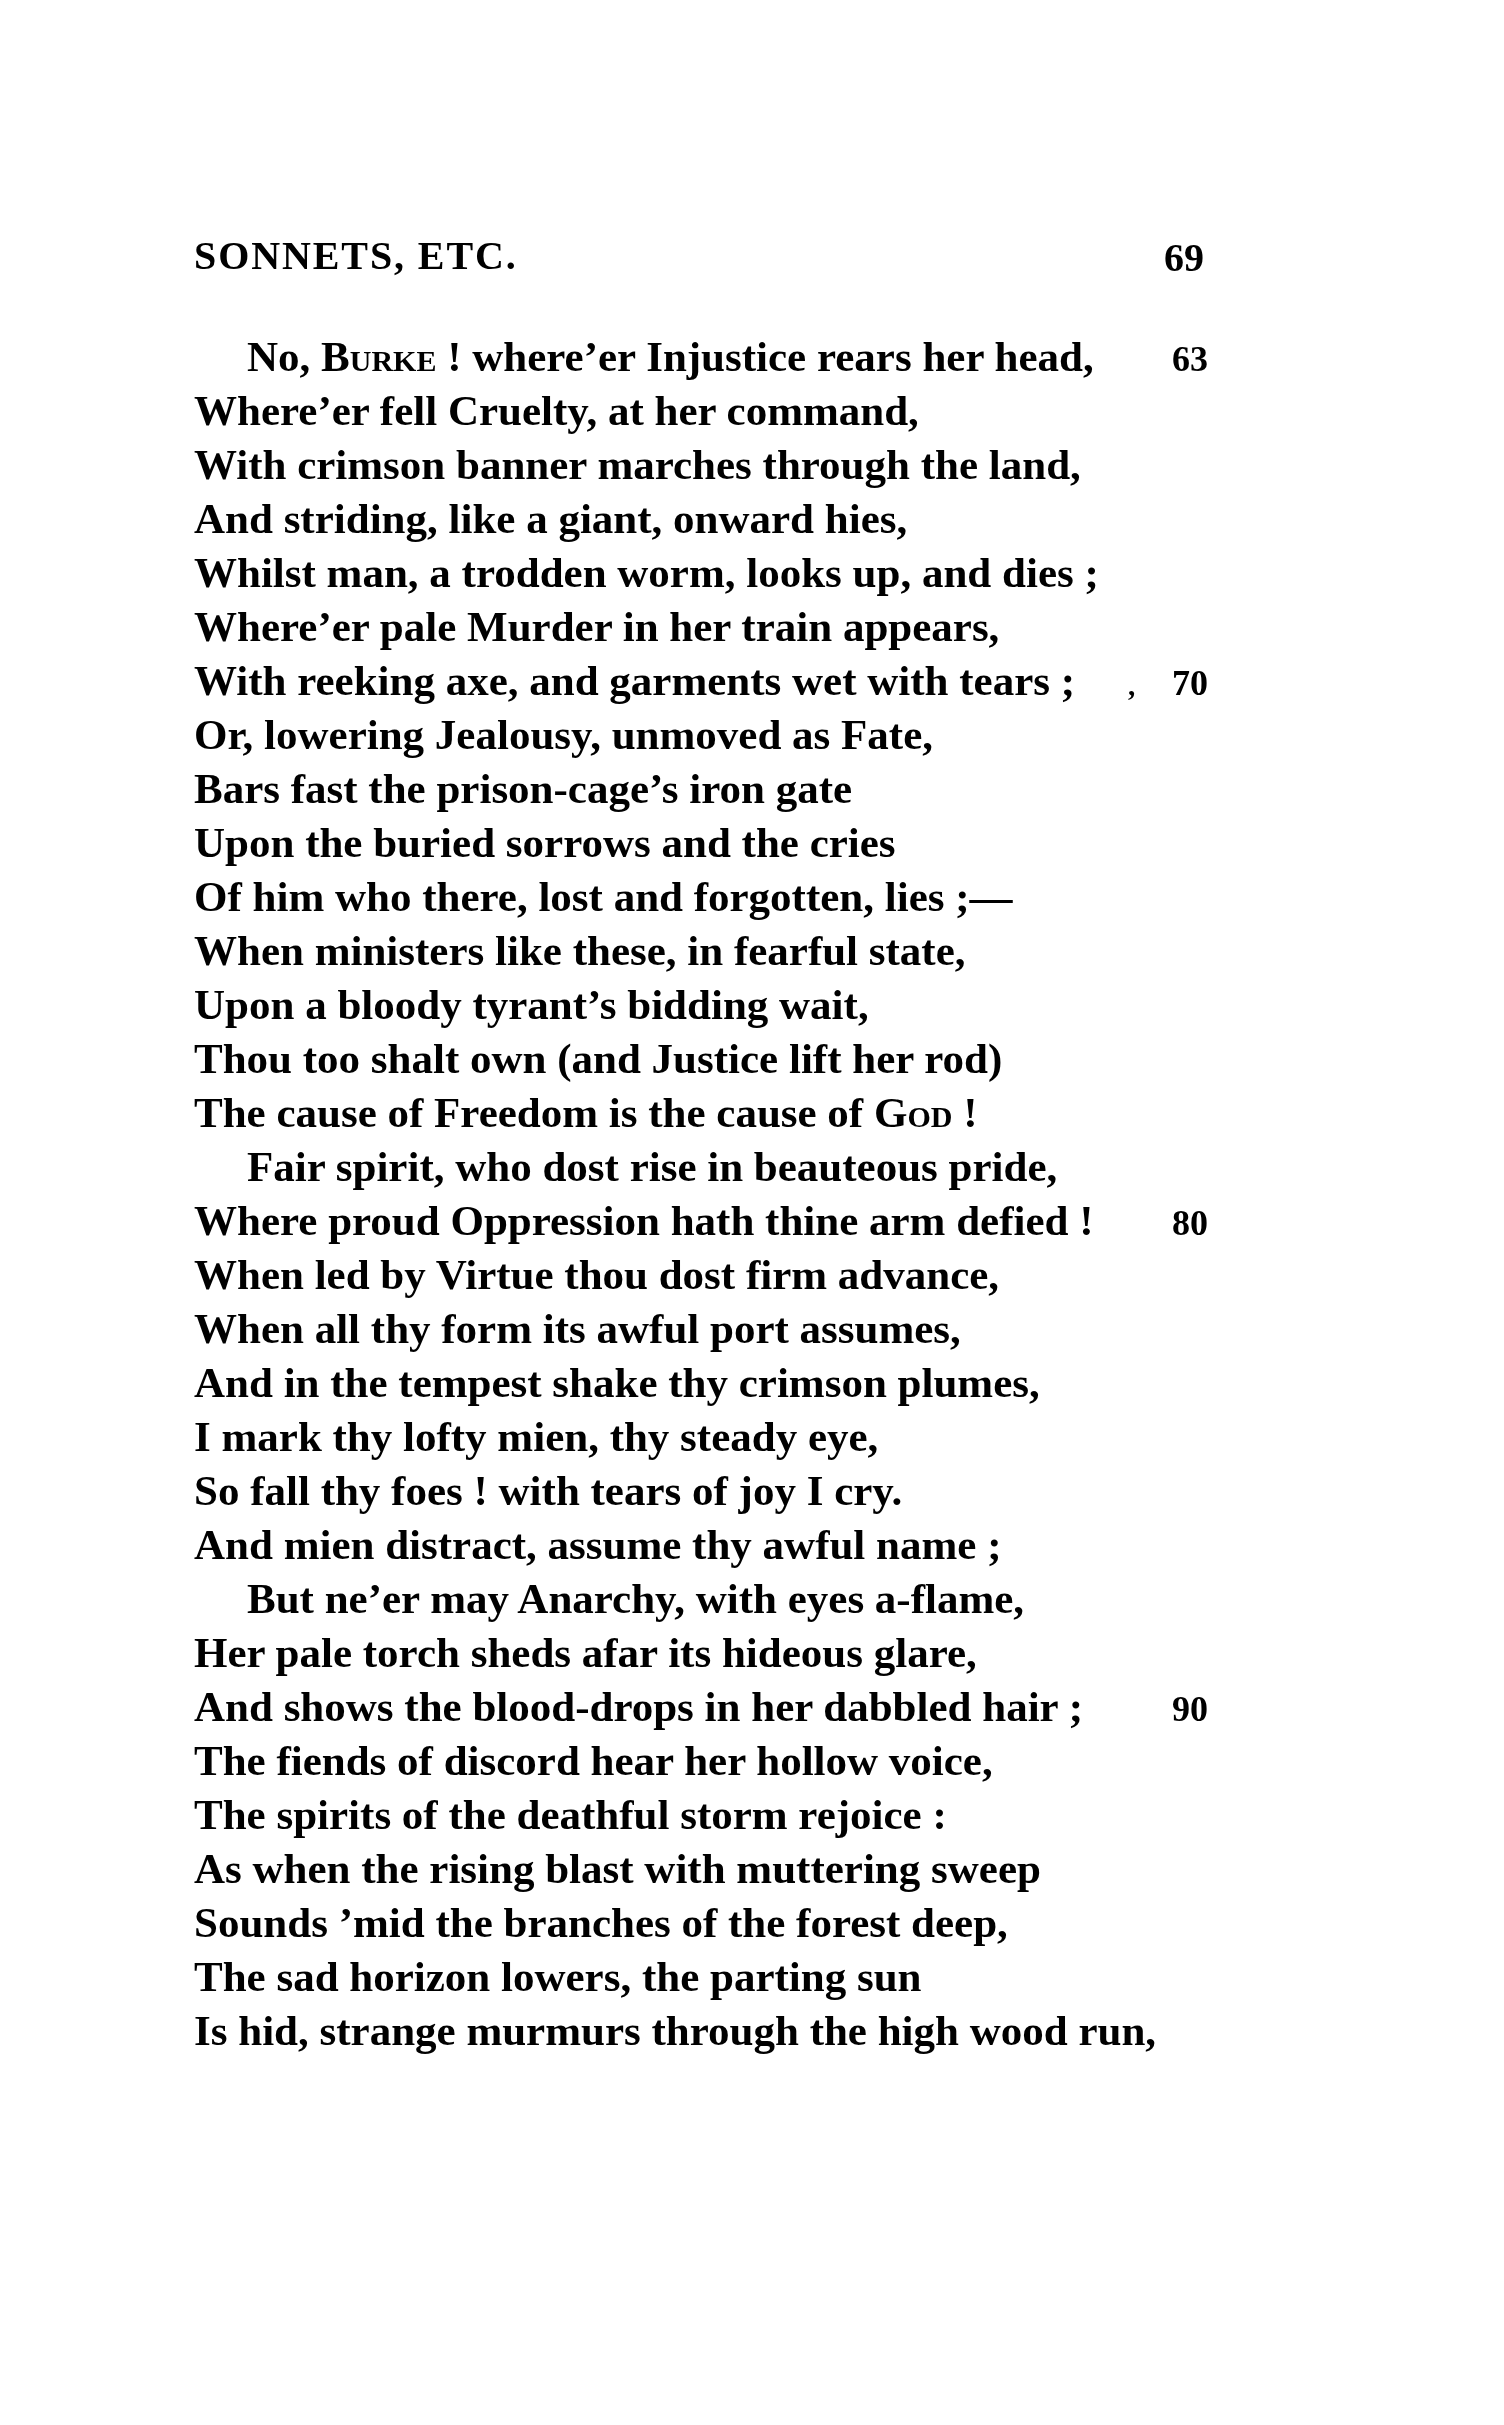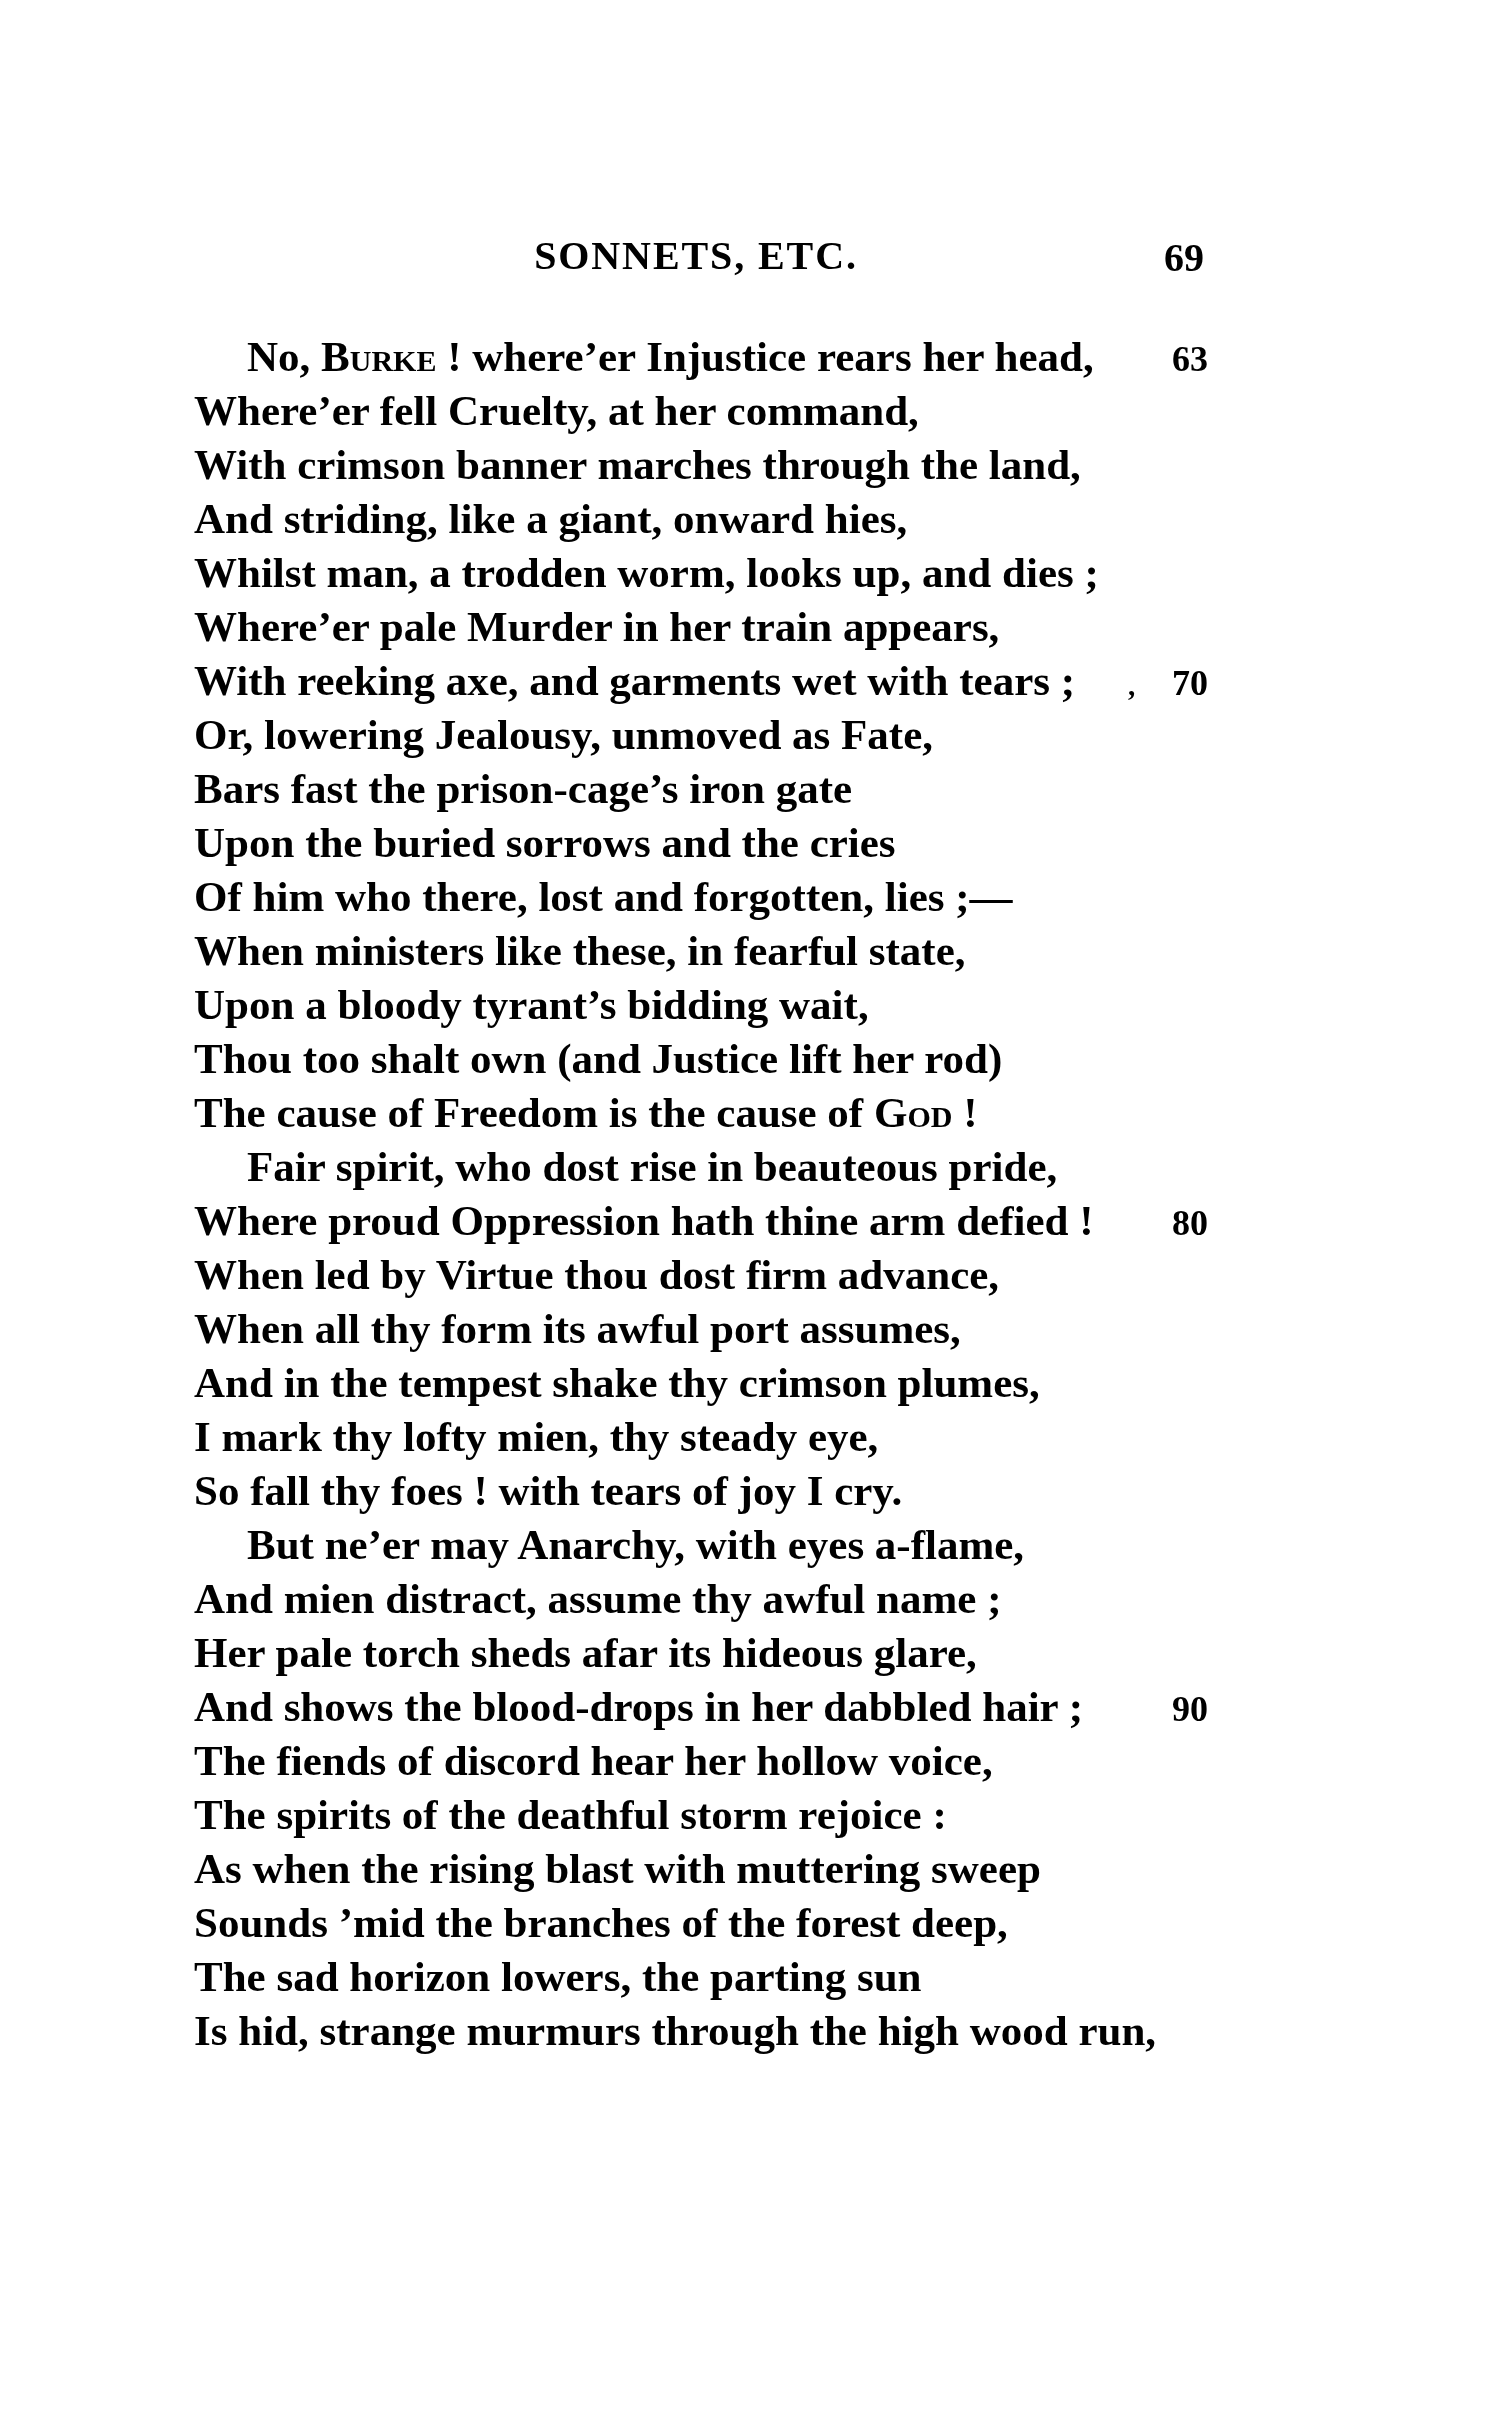--- a/index.html
+++ b/index.html
@@ -15,21 +15,21 @@
     color: #000000;
     font-family: "Liberation Serif", "DejaVu Serif", serif;
     font-weight: 700;
     overflow: hidden;
   }
   .runhead {
     position: absolute;
     top: 236px;
     left: 194px;
     width: 1004px;
-    text-align: center;
+    text-align: left;
     font-size: 40px;
     line-height: 40px;
     letter-spacing: 1.9px;
     white-space: nowrap;
   }
   .pagenum {
     position: absolute;
     top: 238px;
     left: 1164px;
     font-size: 40px;
@@ -95,22 +95,22 @@
       <div class="line"><span class="line-text"><span>Upon a bloody tyrant’s bidding wait,</span></span></div>
       <div class="line"><span class="line-text"><span>Thou too shalt own (and Justice lift her rod)</span></span></div>
       <div class="line"><span class="line-text"><span>The cause of Freedom is the cause of </span><span class="sc">God</span><span> !</span></span></div>
       <div class="line indent"><span class="line-text"><span>Fair spirit, who dost rise in beauteous pride,</span></span></div>
       <div class="line"><span class="line-text"><span>Where proud Oppression hath thine arm defied !</span></span><span class="lnum">80</span></div>
       <div class="line"><span class="line-text"><span>When led by Virtue thou dost firm advance,</span></span></div>
       <div class="line"><span class="line-text"><span>When all thy form its awful port assumes,</span></span></div>
       <div class="line"><span class="line-text"><span>And in the tempest shake thy crimson plumes,</span></span></div>
       <div class="line"><span class="line-text"><span>I mark thy lofty mien, thy steady eye,</span></span></div>
       <div class="line"><span class="line-text"><span>So fall thy foes ! with tears of joy I cry.</span></span></div>
+      <div class="line"><span class="line-text"><span>And mien distract, assume thy awful name ;</span></span></div>
       <div class="line indent"><span class="line-text"><span>But ne’er may Anarchy, with eyes a-flame,</span></span></div>
-      <div class="line"><span class="line-text"><span>And mien distract, assume thy awful name ;</span></span></div>
       <div class="line"><span class="line-text"><span>Her pale torch sheds afar its hideous glare,</span></span></div>
       <div class="line"><span class="line-text"><span>And shows the blood-drops in her dabbled hair ;</span></span><span class="lnum">90</span></div>
       <div class="line"><span class="line-text"><span>The fiends of discord hear her hollow voice,</span></span></div>
       <div class="line"><span class="line-text"><span>The spirits of the deathful storm rejoice :</span></span></div>
       <div class="line"><span class="line-text"><span>As when the rising blast with muttering sweep</span></span></div>
       <div class="line"><span class="line-text"><span>Sounds ’mid the branches of the forest deep,</span></span></div>
       <div class="line"><span class="line-text"><span>The sad horizon lowers, the parting sun</span></span></div>
       <div class="line"><span class="line-text"><span>Is hid, strange murmurs through the high wood run,</span></span></div>
     </div>
 </div>

